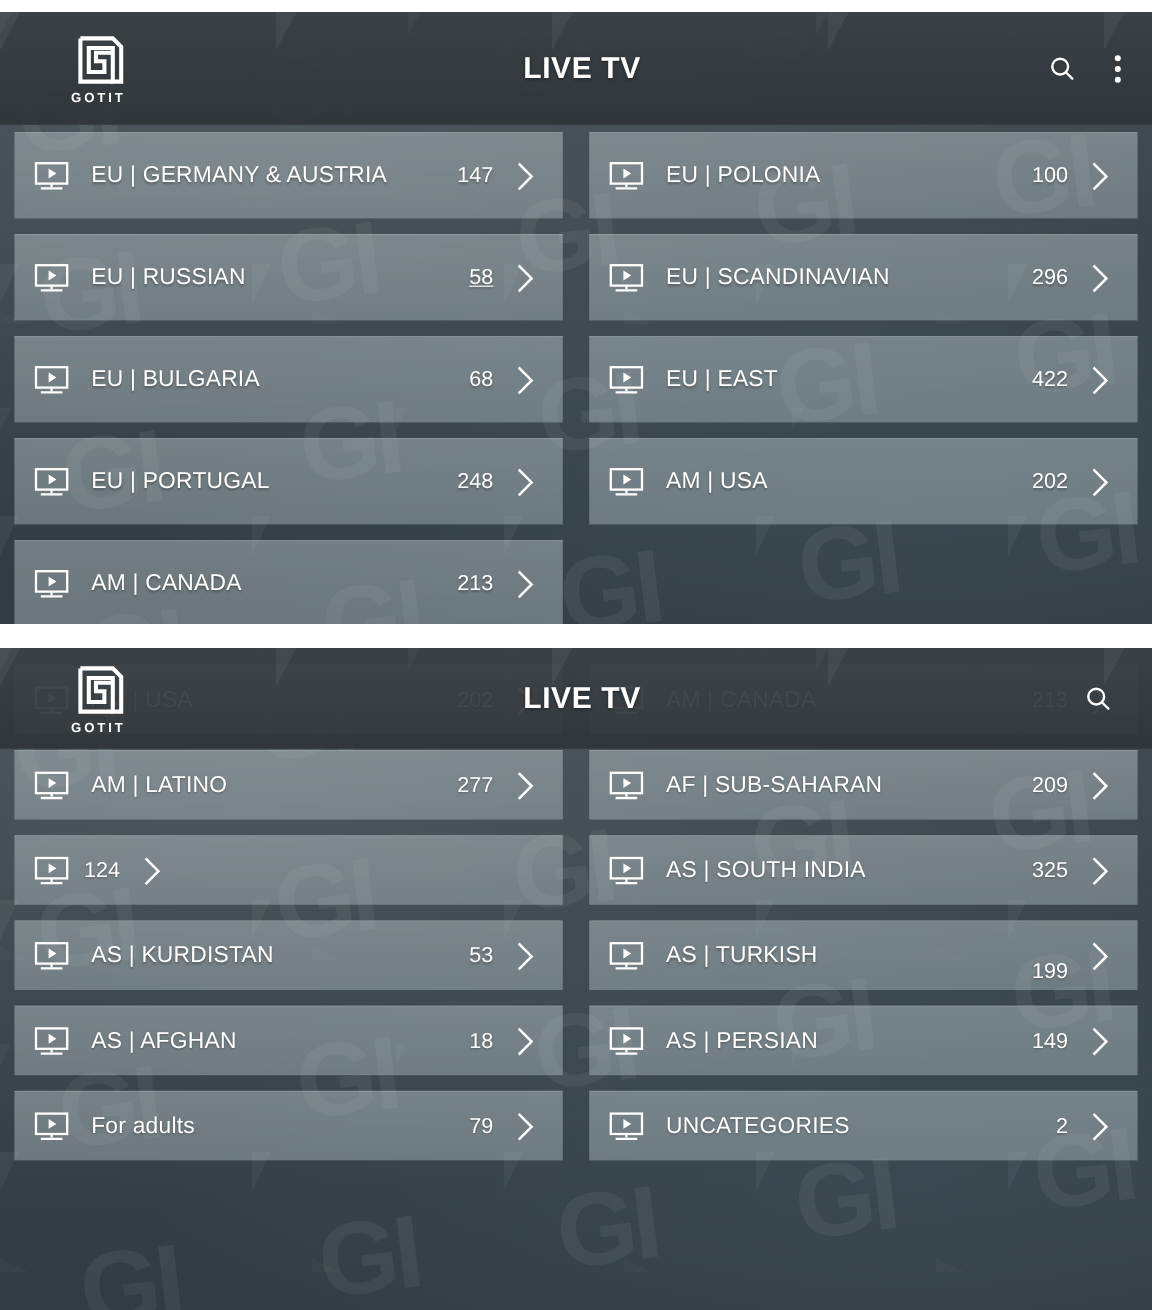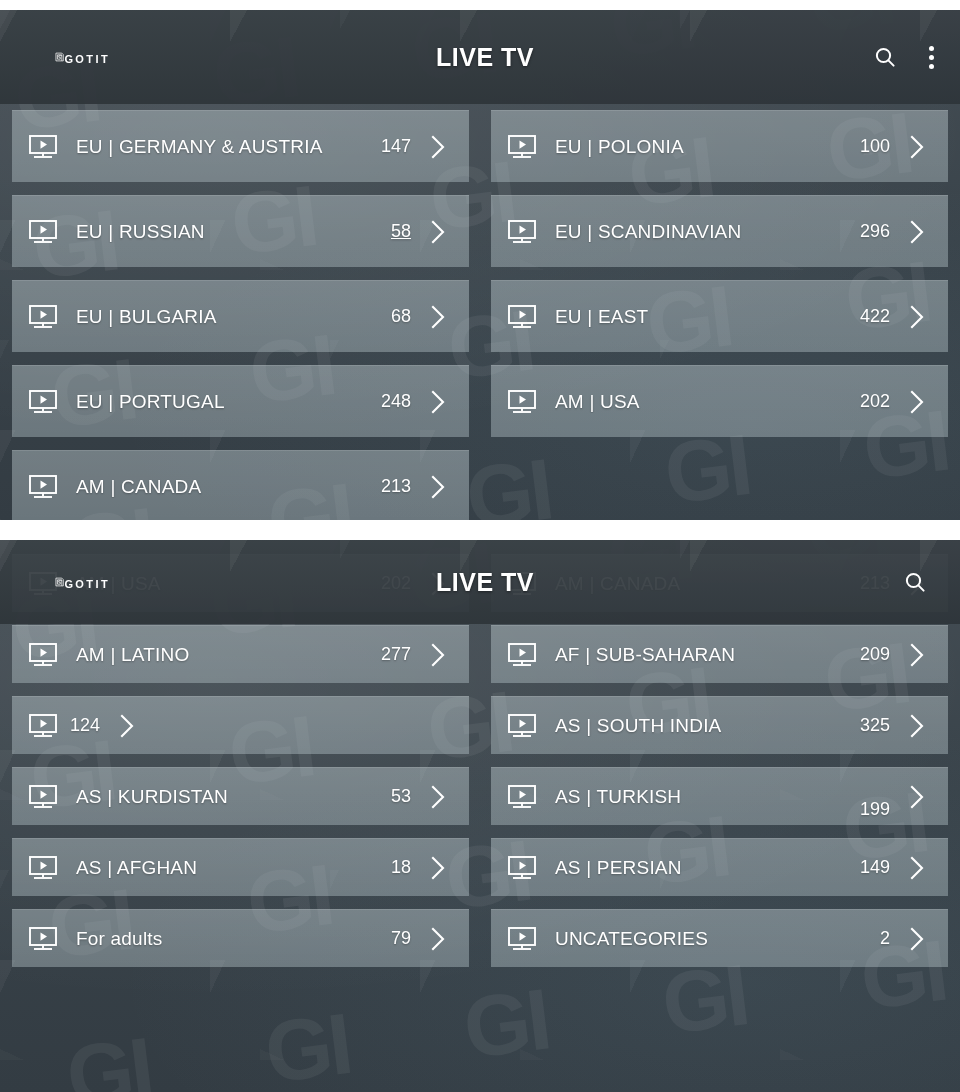--- a/index.html
+++ b/index.html
@@ -88,21 +88,21 @@
     background-size: 230px 230px, 340px 340px, 100% 100%;
     pointer-events: none;
   }
 
   .logo-wrap {
     position: relative;
     z-index: 3;
     margin-left: 54px;
     width: 56px;
     display: flex;
-    flex-direction: row;
+    flex-direction: column;
     align-items: center;
   }
   .logo-mark { display: block; }
   .logo-word {
     margin-top: 3px;
     font-size: 11px;
     font-weight: bold;
     letter-spacing: 2.4px;
     color: #ffffff;
   }

